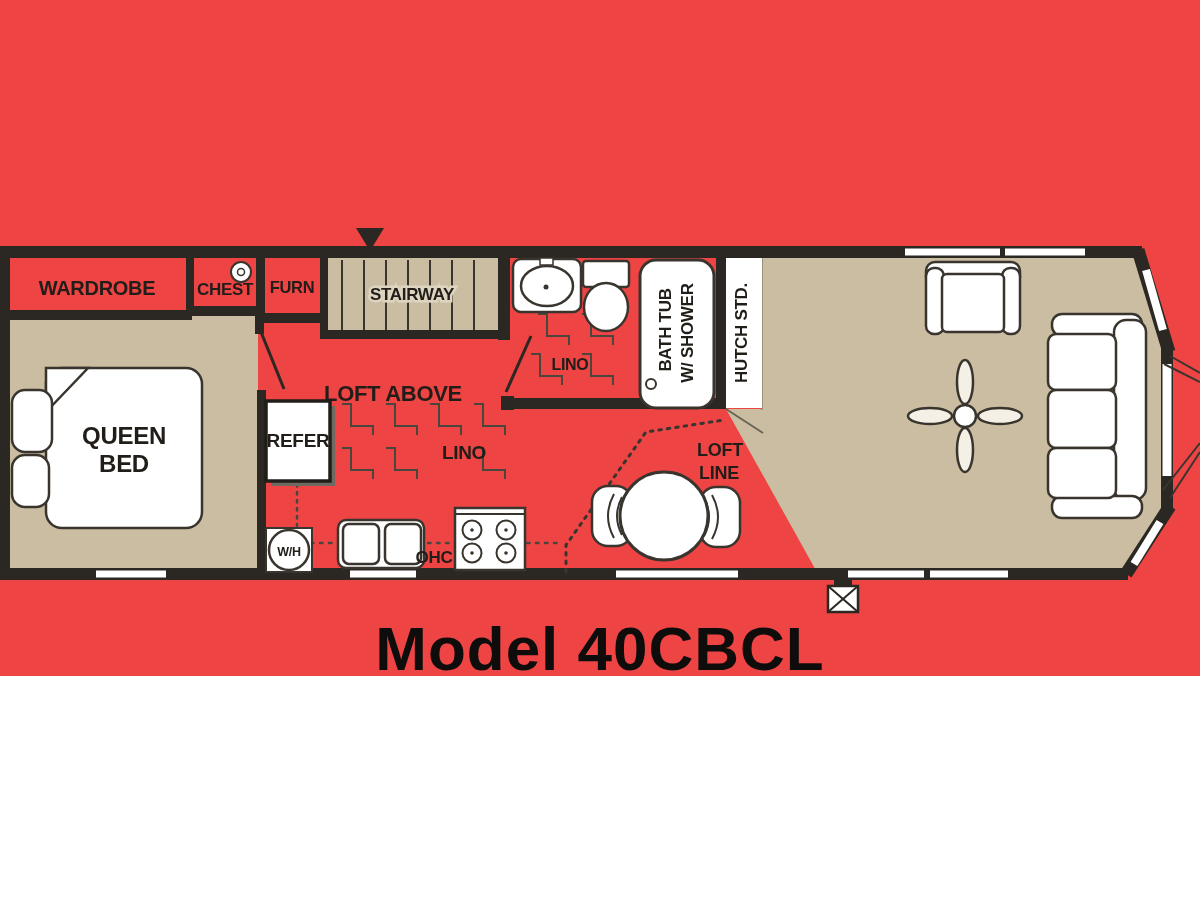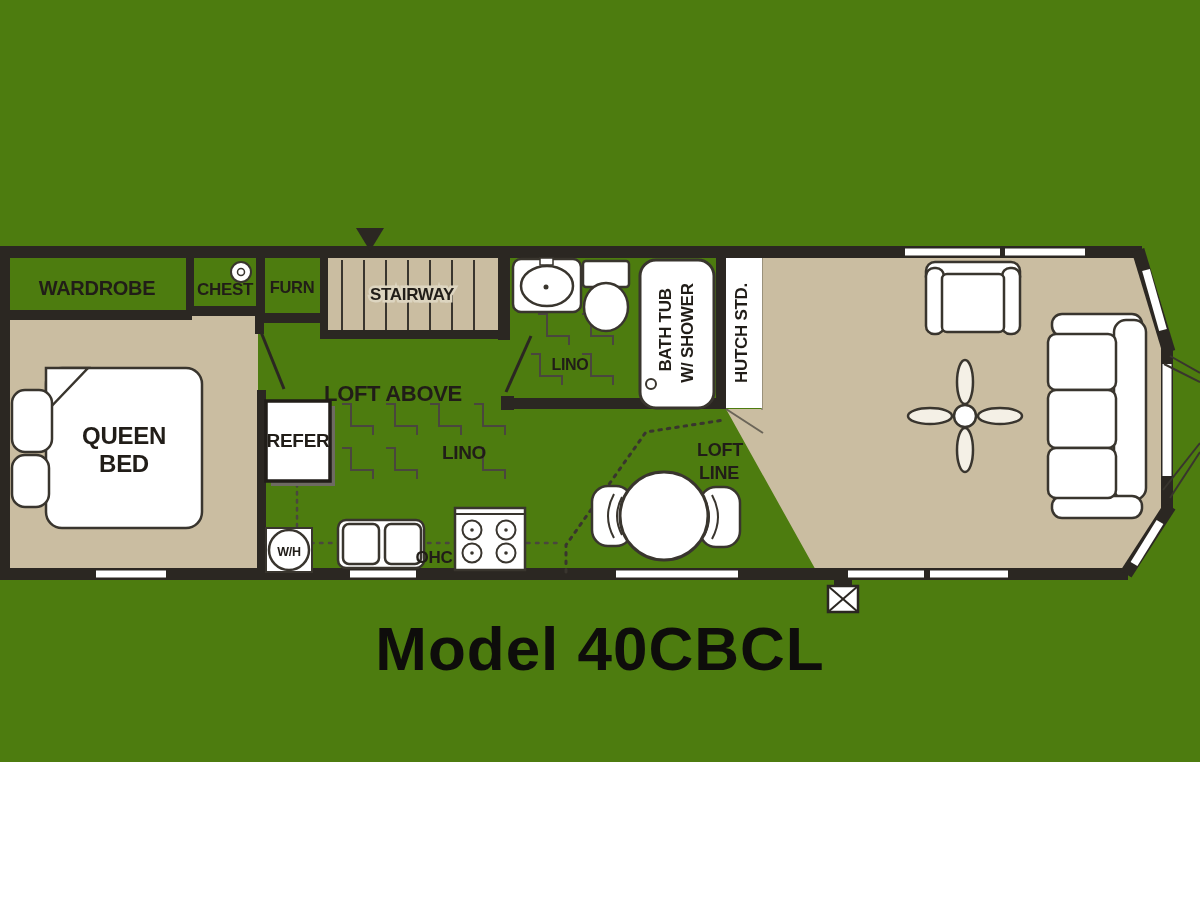--- a/index.html
+++ b/index.html
@@ -1,16 +1,16 @@
 <!DOCTYPE html>
 <html><head>
 <meta charset="utf-8">
 <style>
   html,body{margin:0;padding:0;background:#fff;width:1200px;height:900px;overflow:hidden}
-  .plan-wrap{position:relative;width:1200px;height:762px;background:#4d7c0f}
+  .plan-wrap{position:relative;width:1200px;height:676px;background:#ef4444}
   svg{display:block}
   svg text{font-family:"Liberation Sans","DejaVu Sans",sans-serif;font-weight:700;fill:#211d18;letter-spacing:-0.3px}
   .halo{stroke:#ddd5c0;stroke-width:5px;paint-order:stroke}
   .furn{fill:#ffffff;stroke:#39352e;stroke-width:2.5}
   .thin{stroke:#39352e;stroke-width:2;fill:none}
   .tile{stroke:#4a463e;stroke-width:2;fill:none}
   .title-text{letter-spacing:1px;fill:#0e0d0b}
 </style>
 </head>
 <body>

